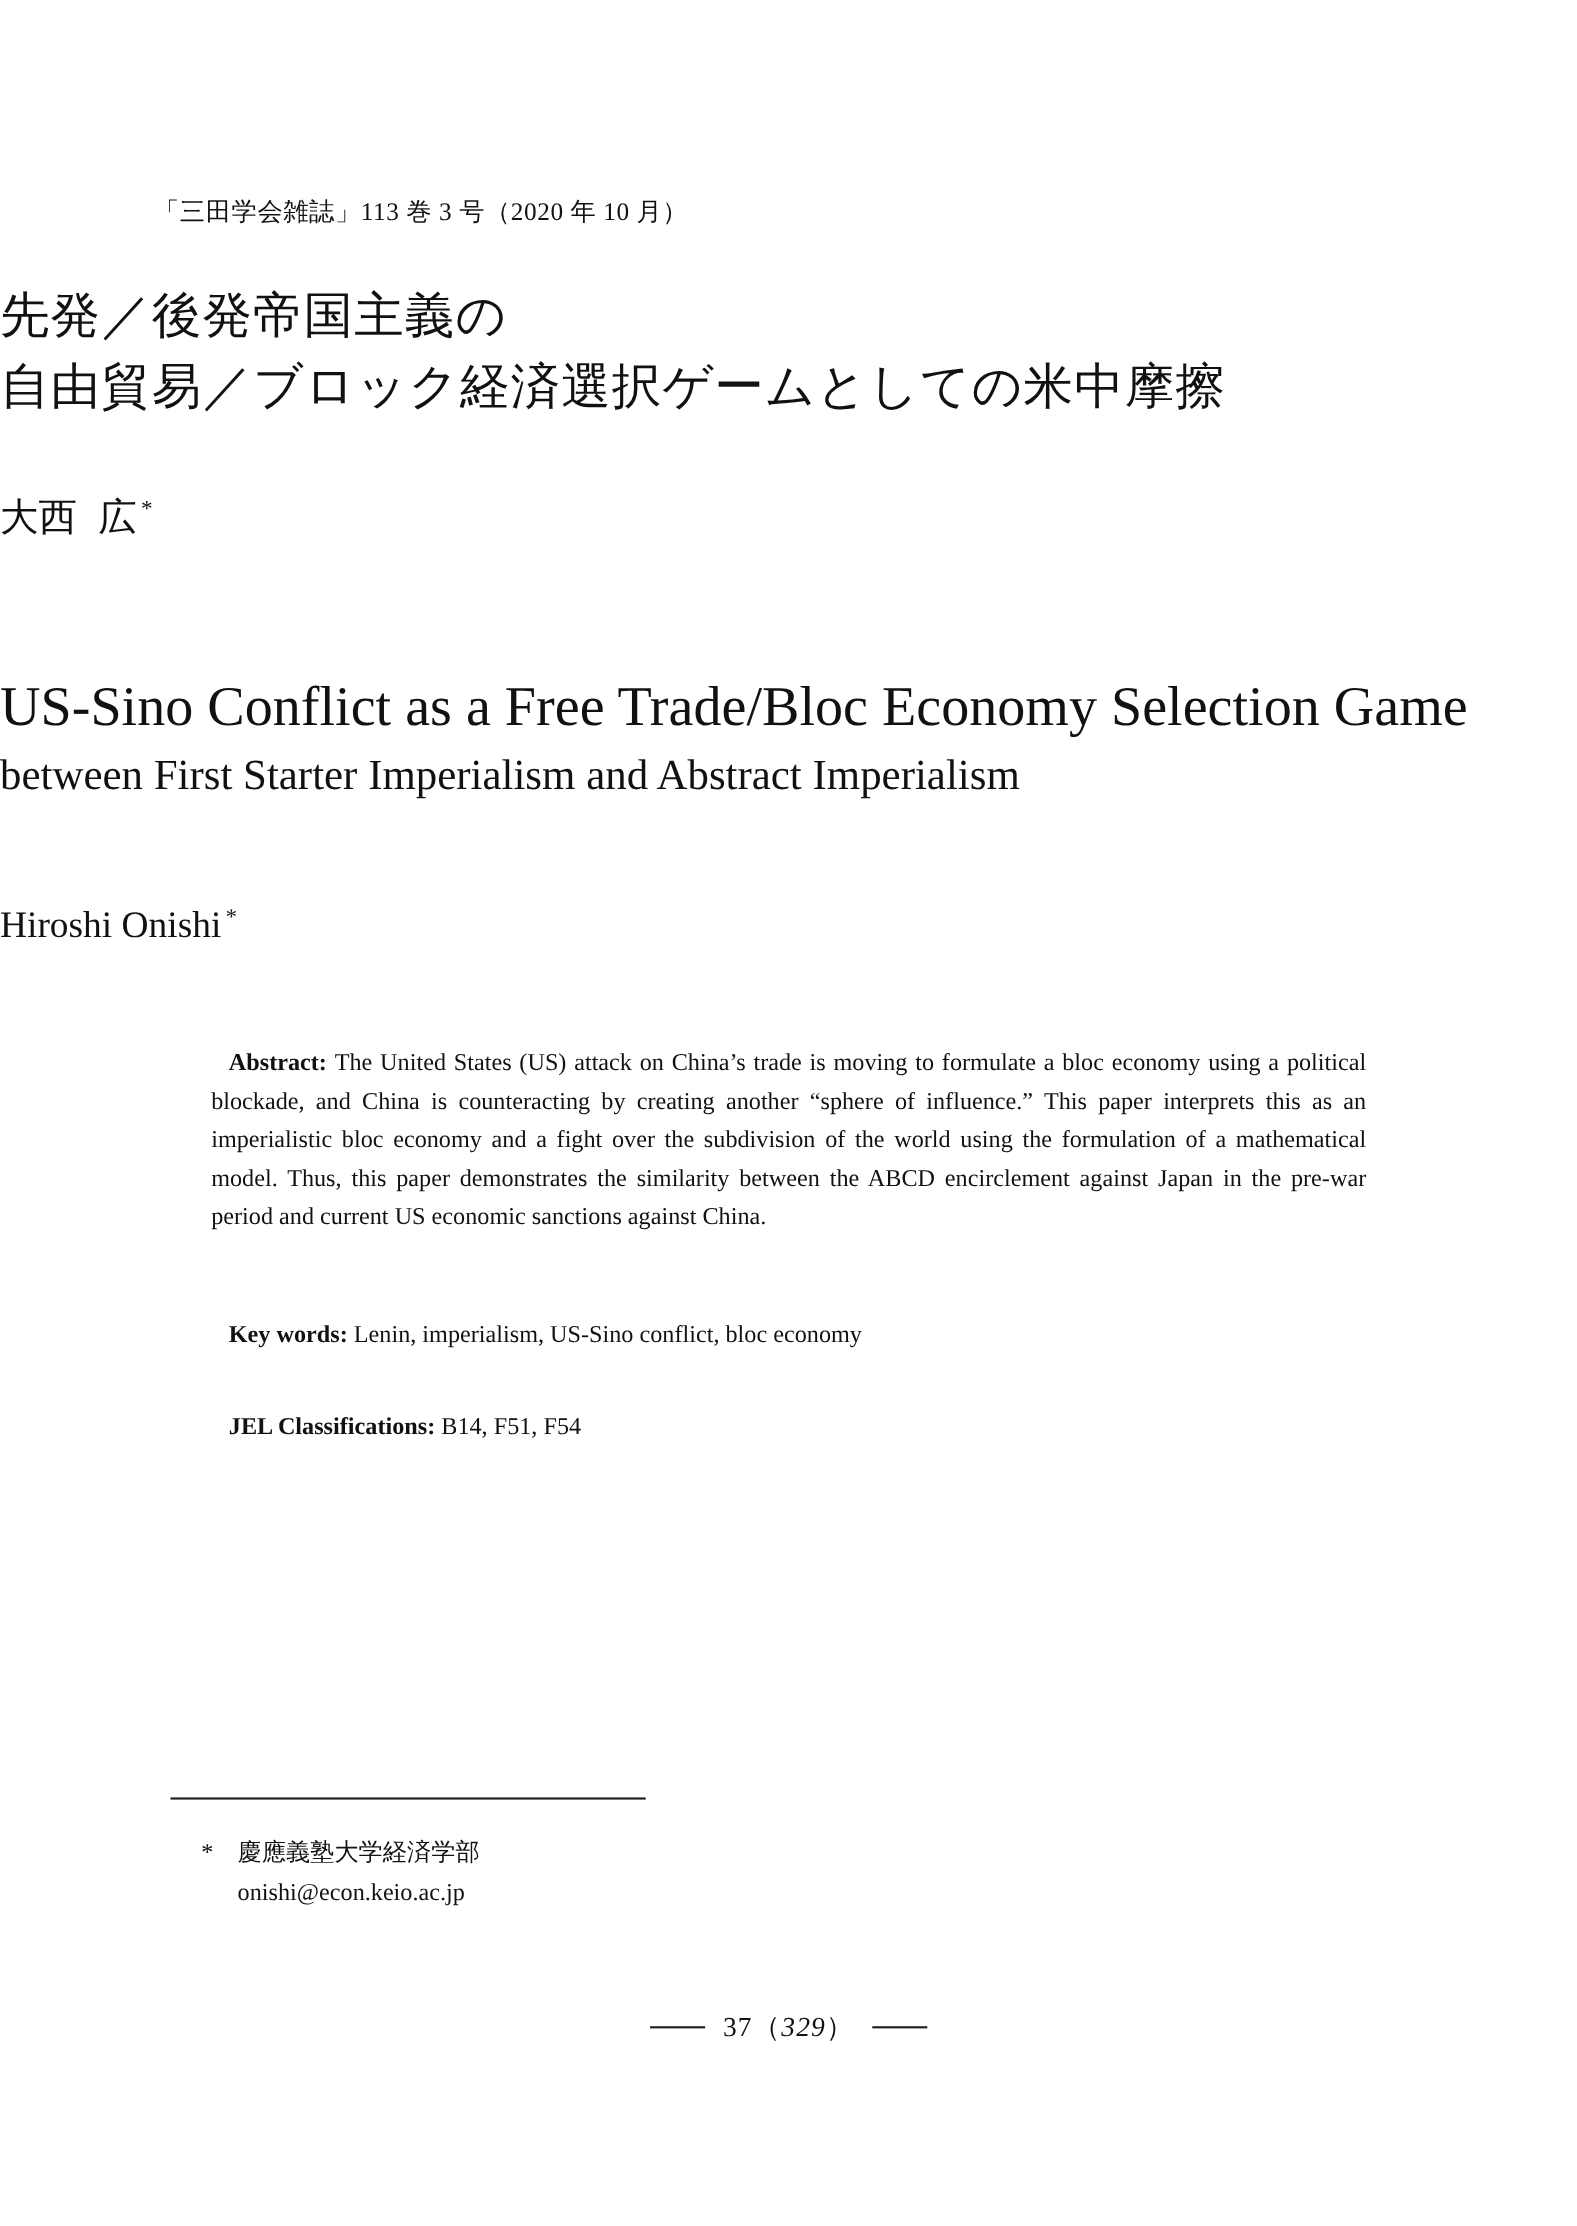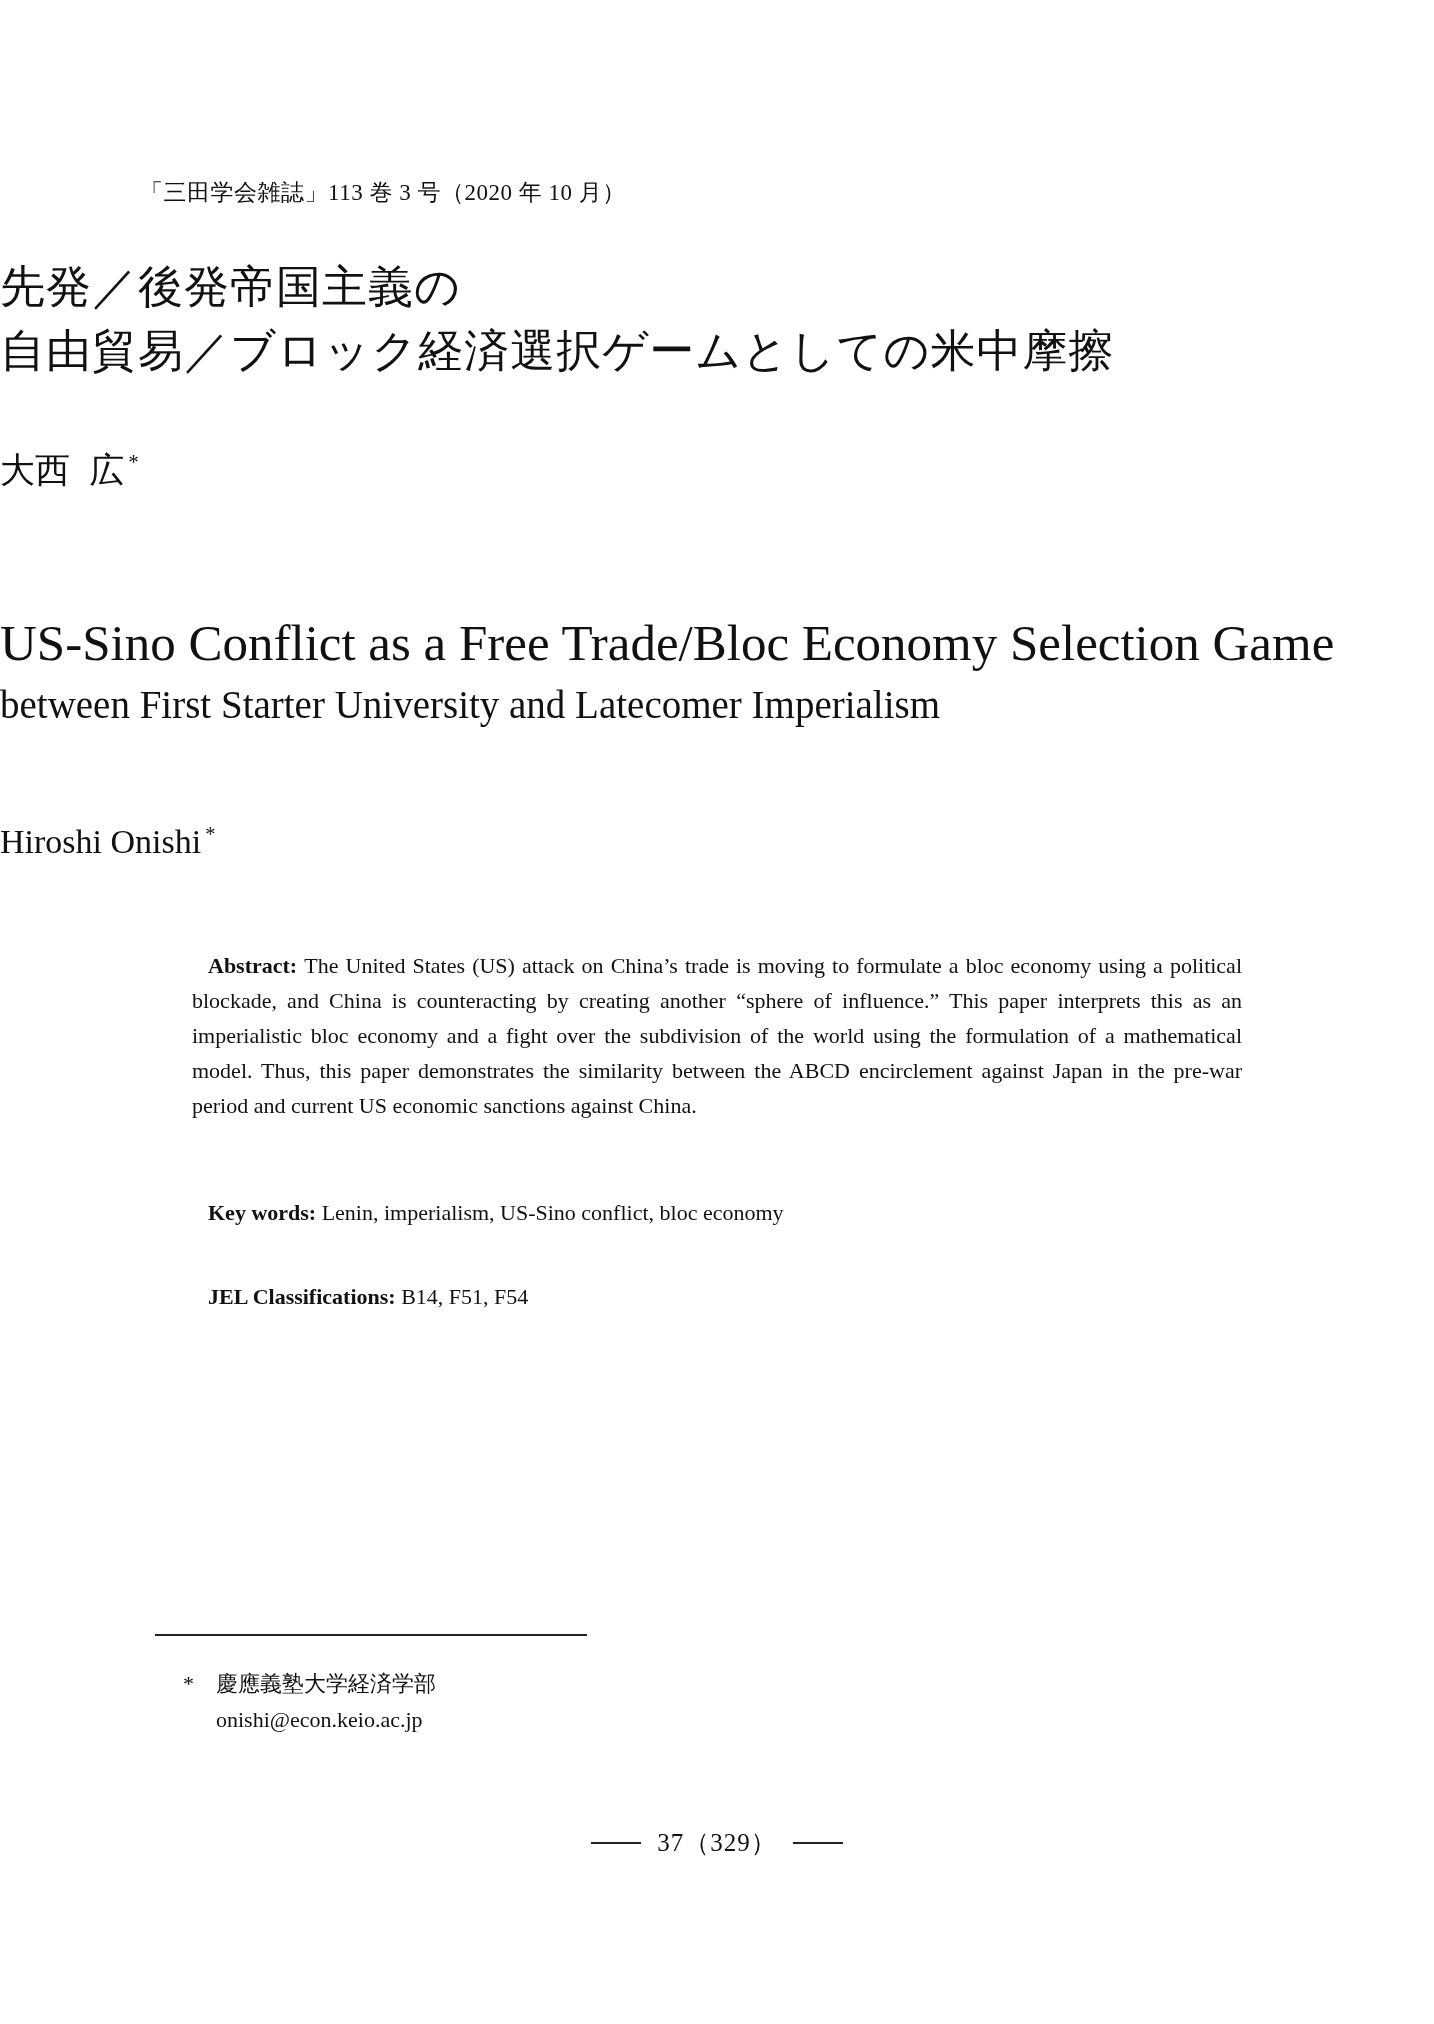--- a/index.html
+++ b/index.html
@@ -76,40 +76,40 @@
     left: 0; top: 1826px; width: 1434px;
     display: flex; align-items: center; justify-content: center;
     font-size: 25px;
   }
   .footer .dash {
     width: 50px; height: 2px; background: #222222;
   }
   .footer .dash.left { margin-right: 16px; }
   .footer .dash.right { margin-left: 16px; }
   .footer .pg { white-space: nowrap; letter-spacing: 1px; }
-  .footer .italic { }
+  .footer .italic { font-style: italic; }
 </style>
 </head>
 <body>
 
 <div class="page">
 
   <div class="abs journal-header">「三田学会雑誌」113 巻 3 号（2020 年 10 月）</div>
 
   <div class="abs centered title-ja-1">先発／後発帝国主義の</div>
 
   <div class="abs centered title-ja-2">自由貿易／ブロック経済選択ゲームとしての米中摩擦</div>
 
   <div class="abs centered author-ja">
     <span>大西</span><span class="given">広</span><sup class="note-mark">*</sup>
   </div>
 
   <div class="abs centered title-en-1">US-Sino Conflict as a Free Trade/Bloc Economy Selection Game</div>
 
-  <div class="abs centered title-en-2">between First Starter University and Latecomer Imperialism</div>
+  <div class="abs centered title-en-2">between First Starter Imperialism and Abstract Imperialism</div>
 
   <div class="abs centered author-en">
     <span>Hiroshi Onishi</span><sup class="note-mark">*</sup>
   </div>
 
   <p class="abs abstract-block"><span class="lbl">Abstract:</span><span>The United States (US) attack on China’s trade is moving to formulate a bloc economy using a political blockade, and China is counteracting by creating another “sphere of influence.” This paper interprets this as an imperialistic bloc economy and a fight over the subdivision of the world using the formulation of a mathematical model.  Thus, this paper demonstrates the similarity between the ABCD encirclement against Japan in the pre-war period and current US economic sanctions against China.</span></p>
 
   <p class="abs keywords-block"><span class="lbl">Key words:</span><span>Lenin, imperialism, US-Sino conflict, bloc economy</span></p>
 
   <p class="abs jel-block"><span class="lbl">JEL Classifications:</span><span>B14, F51, F54</span></p>

